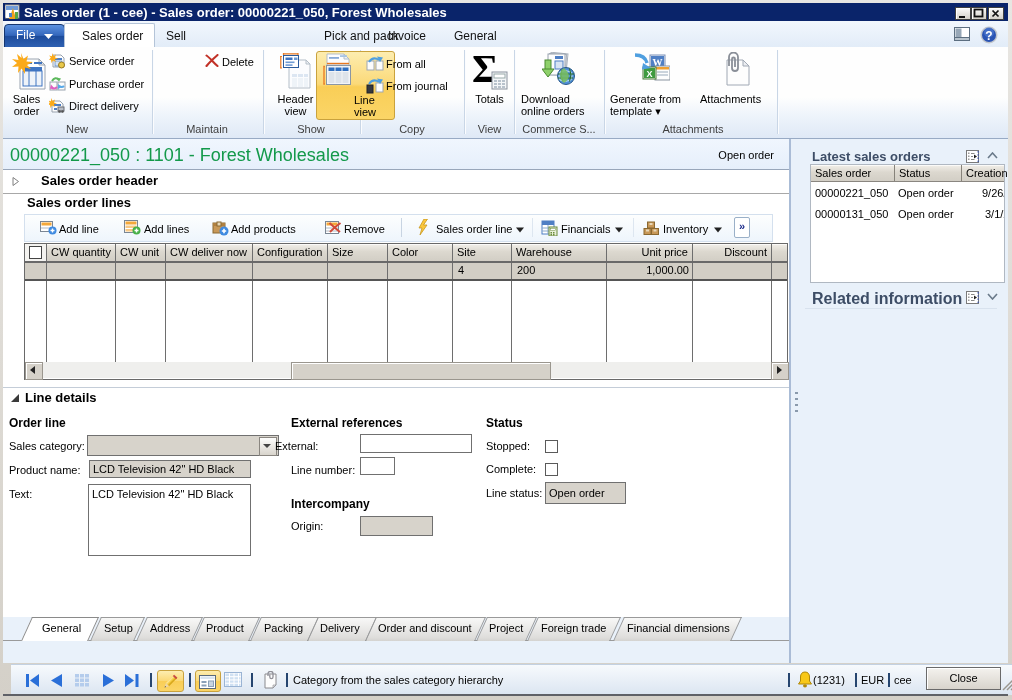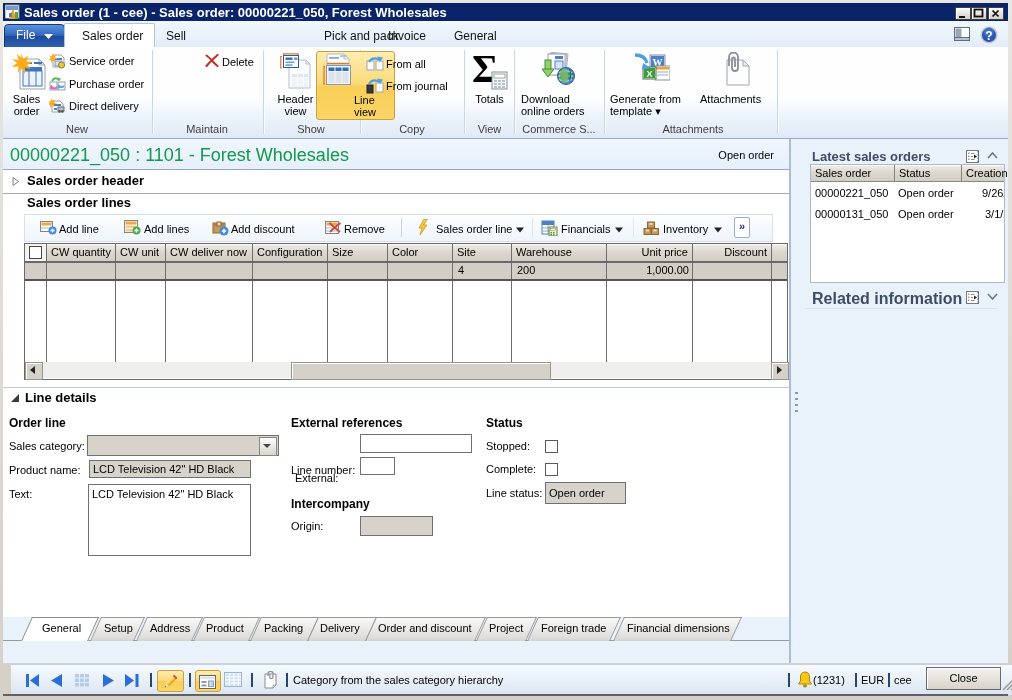--- a/index.html
+++ b/index.html
@@ -297,21 +297,21 @@
   </div>
   <div class="ab" id="content">
 
     <div class="ab" style="left:0;top:0;width:788px;height:30px;background:linear-gradient(#f0f6fe,#e6effb);border-bottom:1px solid #98a6ba;"></div>
     <div class="ab" style="left:7px;top:6px;font-size:18px;color:#13994a;">00000221_050 : 1101 - Forest Wholesales</div>
     <div class="ab" style="left:671px;top:10px;width:100px;text-align:right;">Open order</div>
     <svg class="ab" style="left:9px;top:38px" width="8" height="10">
         <polygon points="1,0.5 6.5,4.5 1,8.5" fill="none" stroke="#808080"></polygon>
       </svg>
     <div class="ab" style="left:0;top:54px;width:788px;height:1px;background:#a8a8a8;"></div>
-    <div class="ab b" style="left:24px;top:34px;font-size:13px;text-align:right;">Sales order header</div>
+    <div class="ab b" style="left:38px;top:34px;font-size:13px;text-align:right;">Sales order header</div>
     <div class="ab b" style="left:24px;top:56px;font-size:13px;">Sales order lines</div>
 
     <div class="ab" style="left:21px;top:75px;width:747px;height:26px;background:linear-gradient(#fdfefe,#eef5fc);border:1px solid #d4e0ee;"></div>
     <svg class="ab" style="left:37px;top:81px" width="17" height="15" viewBox="0 0 17 15">
         <rect x="0.5" y="1.5" width="12" height="10" fill="#fff" stroke="#7a8694"></rect>
         <rect x="1.5" y="2.5" width="10" height="3" fill="#f4a83a"></rect>
         <line x1="1" y1="8" x2="12" y2="8" stroke="#b0b8c2"></line>
         <circle cx="12.5" cy="10.5" r="4" fill="#3f8ae0"></circle>
         <path d="M10.5 10.5 h4 M12.5 8.5 v4" stroke="#fff" stroke-width="1.4"></path>
       </svg>
@@ -325,21 +325,21 @@
         <path d="M10.5 10.5 h4 M12.5 8.5 v4" stroke="#fff" stroke-width="1.4"></path>
       </svg>
     <div class="ab" style="left:141px;top:84px;">Add lines</div>
     <svg class="ab" style="left:209px;top:82px" width="18" height="15" viewBox="0 0 18 15">
         <rect x="1" y="2" width="12" height="10" fill="#c89858" stroke="#8a6830"></rect>
         <rect x="1" y="2" width="12" height="3" fill="#b08040"></rect>
         <rect x="5" y="1" width="4" height="4" fill="#e8d8b8" stroke="#8a6830"></rect>
         <circle cx="12" cy="10" r="4.5" fill="#3f8ae0"></circle>
         <path d="M9.8 10 h4.4 M12 7.8 v4.4" stroke="#fff" stroke-width="1.6"></path>
       </svg>
-    <div class="ab" style="left:228px;top:84px;">Add discount</div>
+    <div class="ab" style="left:228px;top:84px;">Add products</div>
     <svg class="ab" style="left:322px;top:82px" width="17" height="14" viewBox="0 0 17 14">
         <rect x="0.5" y="0.5" width="13" height="12" fill="#fff" stroke="#7a8694"></rect>
         <rect x="1.5" y="1.5" width="11" height="3" fill="#f4a83a"></rect>
         <line x1="1" y1="7" x2="13" y2="7" stroke="#b0b8c2"></line>
         <line x1="1" y1="10" x2="13" y2="10" stroke="#b0b8c2"></line>
         <path d="M5 11 C8 8,11 5,15.5 2 M15 11 C11 8,8 5,4.5 2" stroke="#d04838" stroke-width="2" fill="none"></path>
       </svg>
     <div class="ab" style="left:341px;top:84px;">Remove</div>
     <div class="ab" style="left:398px;top:79px;width:1px;height:19px;background:#c8d4e2;"></div>
     <svg class="ab" style="left:414px;top:80px" width="12" height="17" viewBox="0 0 12 17">
@@ -483,21 +483,21 @@
     </div>
     <div class="ab lbl" style="left:6px;top:325px;">Product name:</div>
     <div class="ab ginp" style="left:86px;top:321px;width:160px;height:16px;">
         <div class="ab" style="left:3px;top:2px;white-space:nowrap;">LCD Television 42" HD Black</div>
       </div>
     <div class="ab lbl" style="left:6px;top:349px;">Text:</div>
     <div class="ab inp" style="left:85px;top:345px;width:161px;height:70px;">
         <div class="ab" style="left:3px;top:3px;white-space:nowrap;">LCD Television 42" HD Black</div>
       </div>
     <div class="ab b" style="left:288px;top:277px;font-size:12px;">External references</div>
-    <div class="ab lbl" style="left:292px;top:301px;margin-top:32px;">External:</div>
+    <div class="ab lbl" style="left:272px;top:301px;">External:</div>
     <div class="ab inp" style="left:357px;top:295px;width:110px;height:17px;"></div>
     <div class="ab lbl" style="left:288px;top:325px;">Line number:</div>
     <div class="ab inp" style="left:357px;top:318px;width:33px;height:16px;"></div>
     <div class="ab b" style="left:288px;top:358px;font-size:12px;">Intercompany</div>
     <div class="ab lbl" style="left:288px;top:381px;">Origin:</div>
     <div class="ab ginp" style="left:357px;top:377px;width:71px;height:18px;"></div>
     <div class="ab b" style="left:483px;top:277px;font-size:12px;">Status</div>
     <div class="ab lbl" style="left:483px;top:301px;">Stopped:</div>
     <div class="ab cb" style="left:542px;top:301px;"></div>
     <div class="ab lbl" style="left:483px;top:324px;">Complete:</div>

